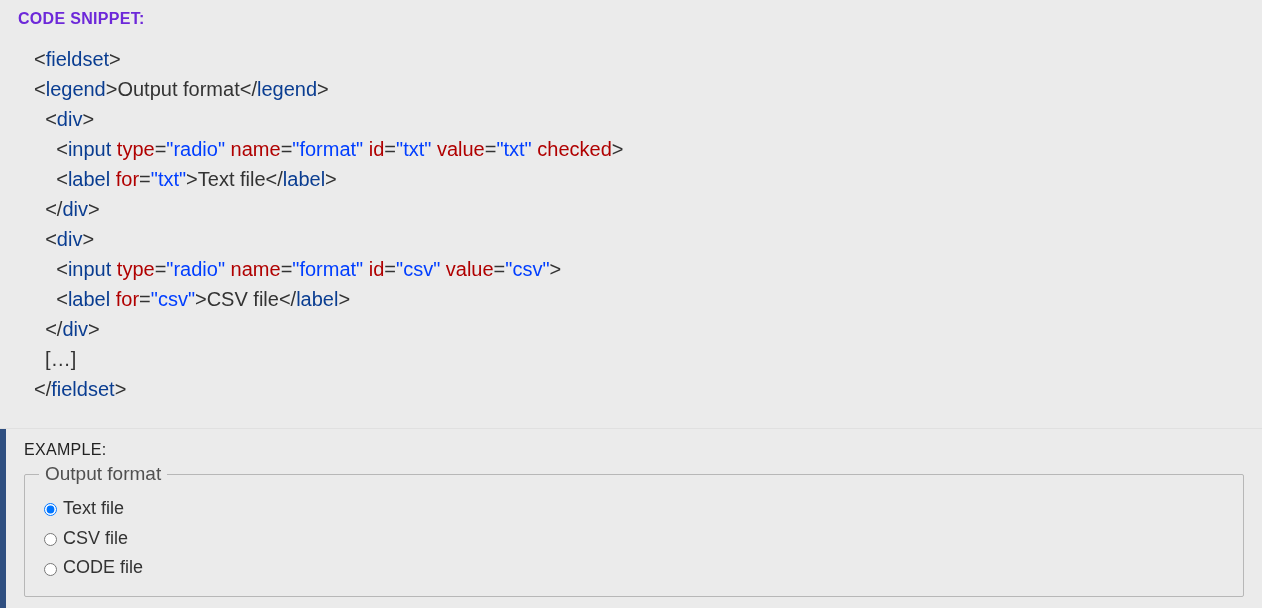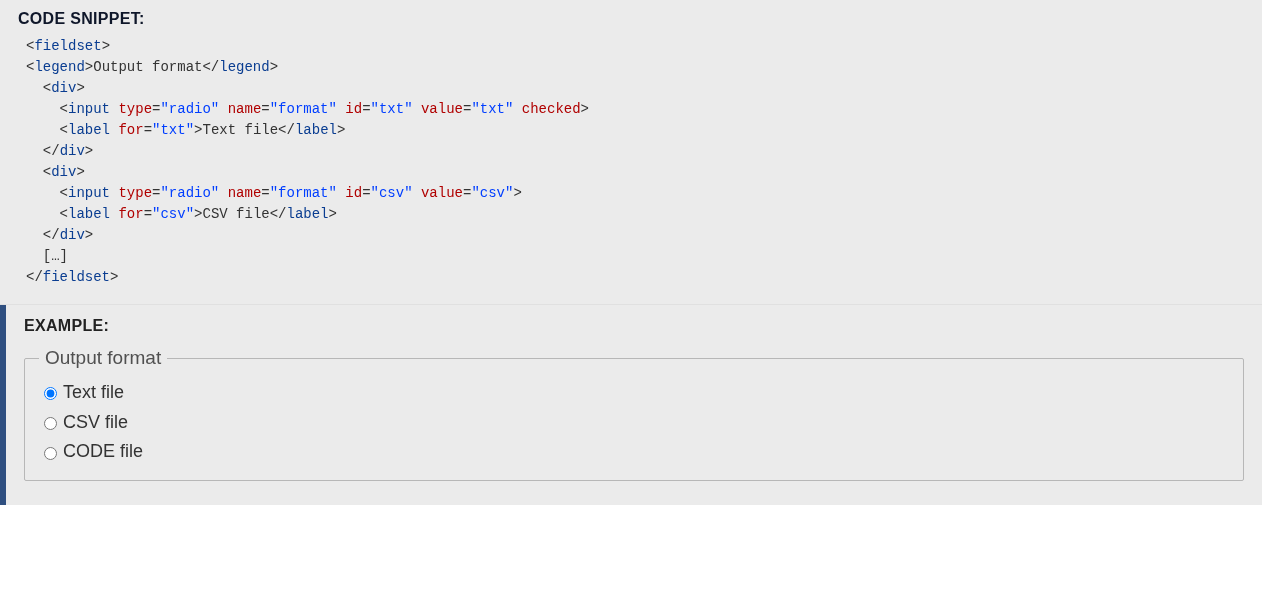--- a/index.html
+++ b/index.html
@@ -10,35 +10,35 @@
     background: #fff;
   }
   .snippet {
     background: #ebebeb;
     padding: 10px 18px 8px 18px;
     border-bottom: 1px solid #e0e0e0;
   }
   .snippet-header {
     font-weight: bold;
     font-size: 16px;
-    color: #0f172a;
+    color: #6d28d9;
     margin-bottom: 8px;
     letter-spacing: 0.3px;
   }
   .example-header {
-    font-weight: bold;
+    font-weight: normal;
     font-size: 16px;
     color: #222;
-    margin-bottom: 12px;
+    margin-bottom: 4px;
     letter-spacing: 0.3px;
   }
   pre.code {
-    margin: 8px;
-    font-family: Liberation Mono, monospace;
-    font-size: 14px;
+    margin: 16px;
+    font-family: Liberation Sans, sans-serif;
+    font-size: 20px;
     line-height: 1.5;
     white-space: pre;
     color: #333;
   }
   .p  { color: #333333; }   
   .tg { color: #0a3d91; }   
   .at { color: #b00000; }   
   .av { color: #003eff; }   
   .tx { color: #333333; }   
   .ck { color: #b00000; }   

